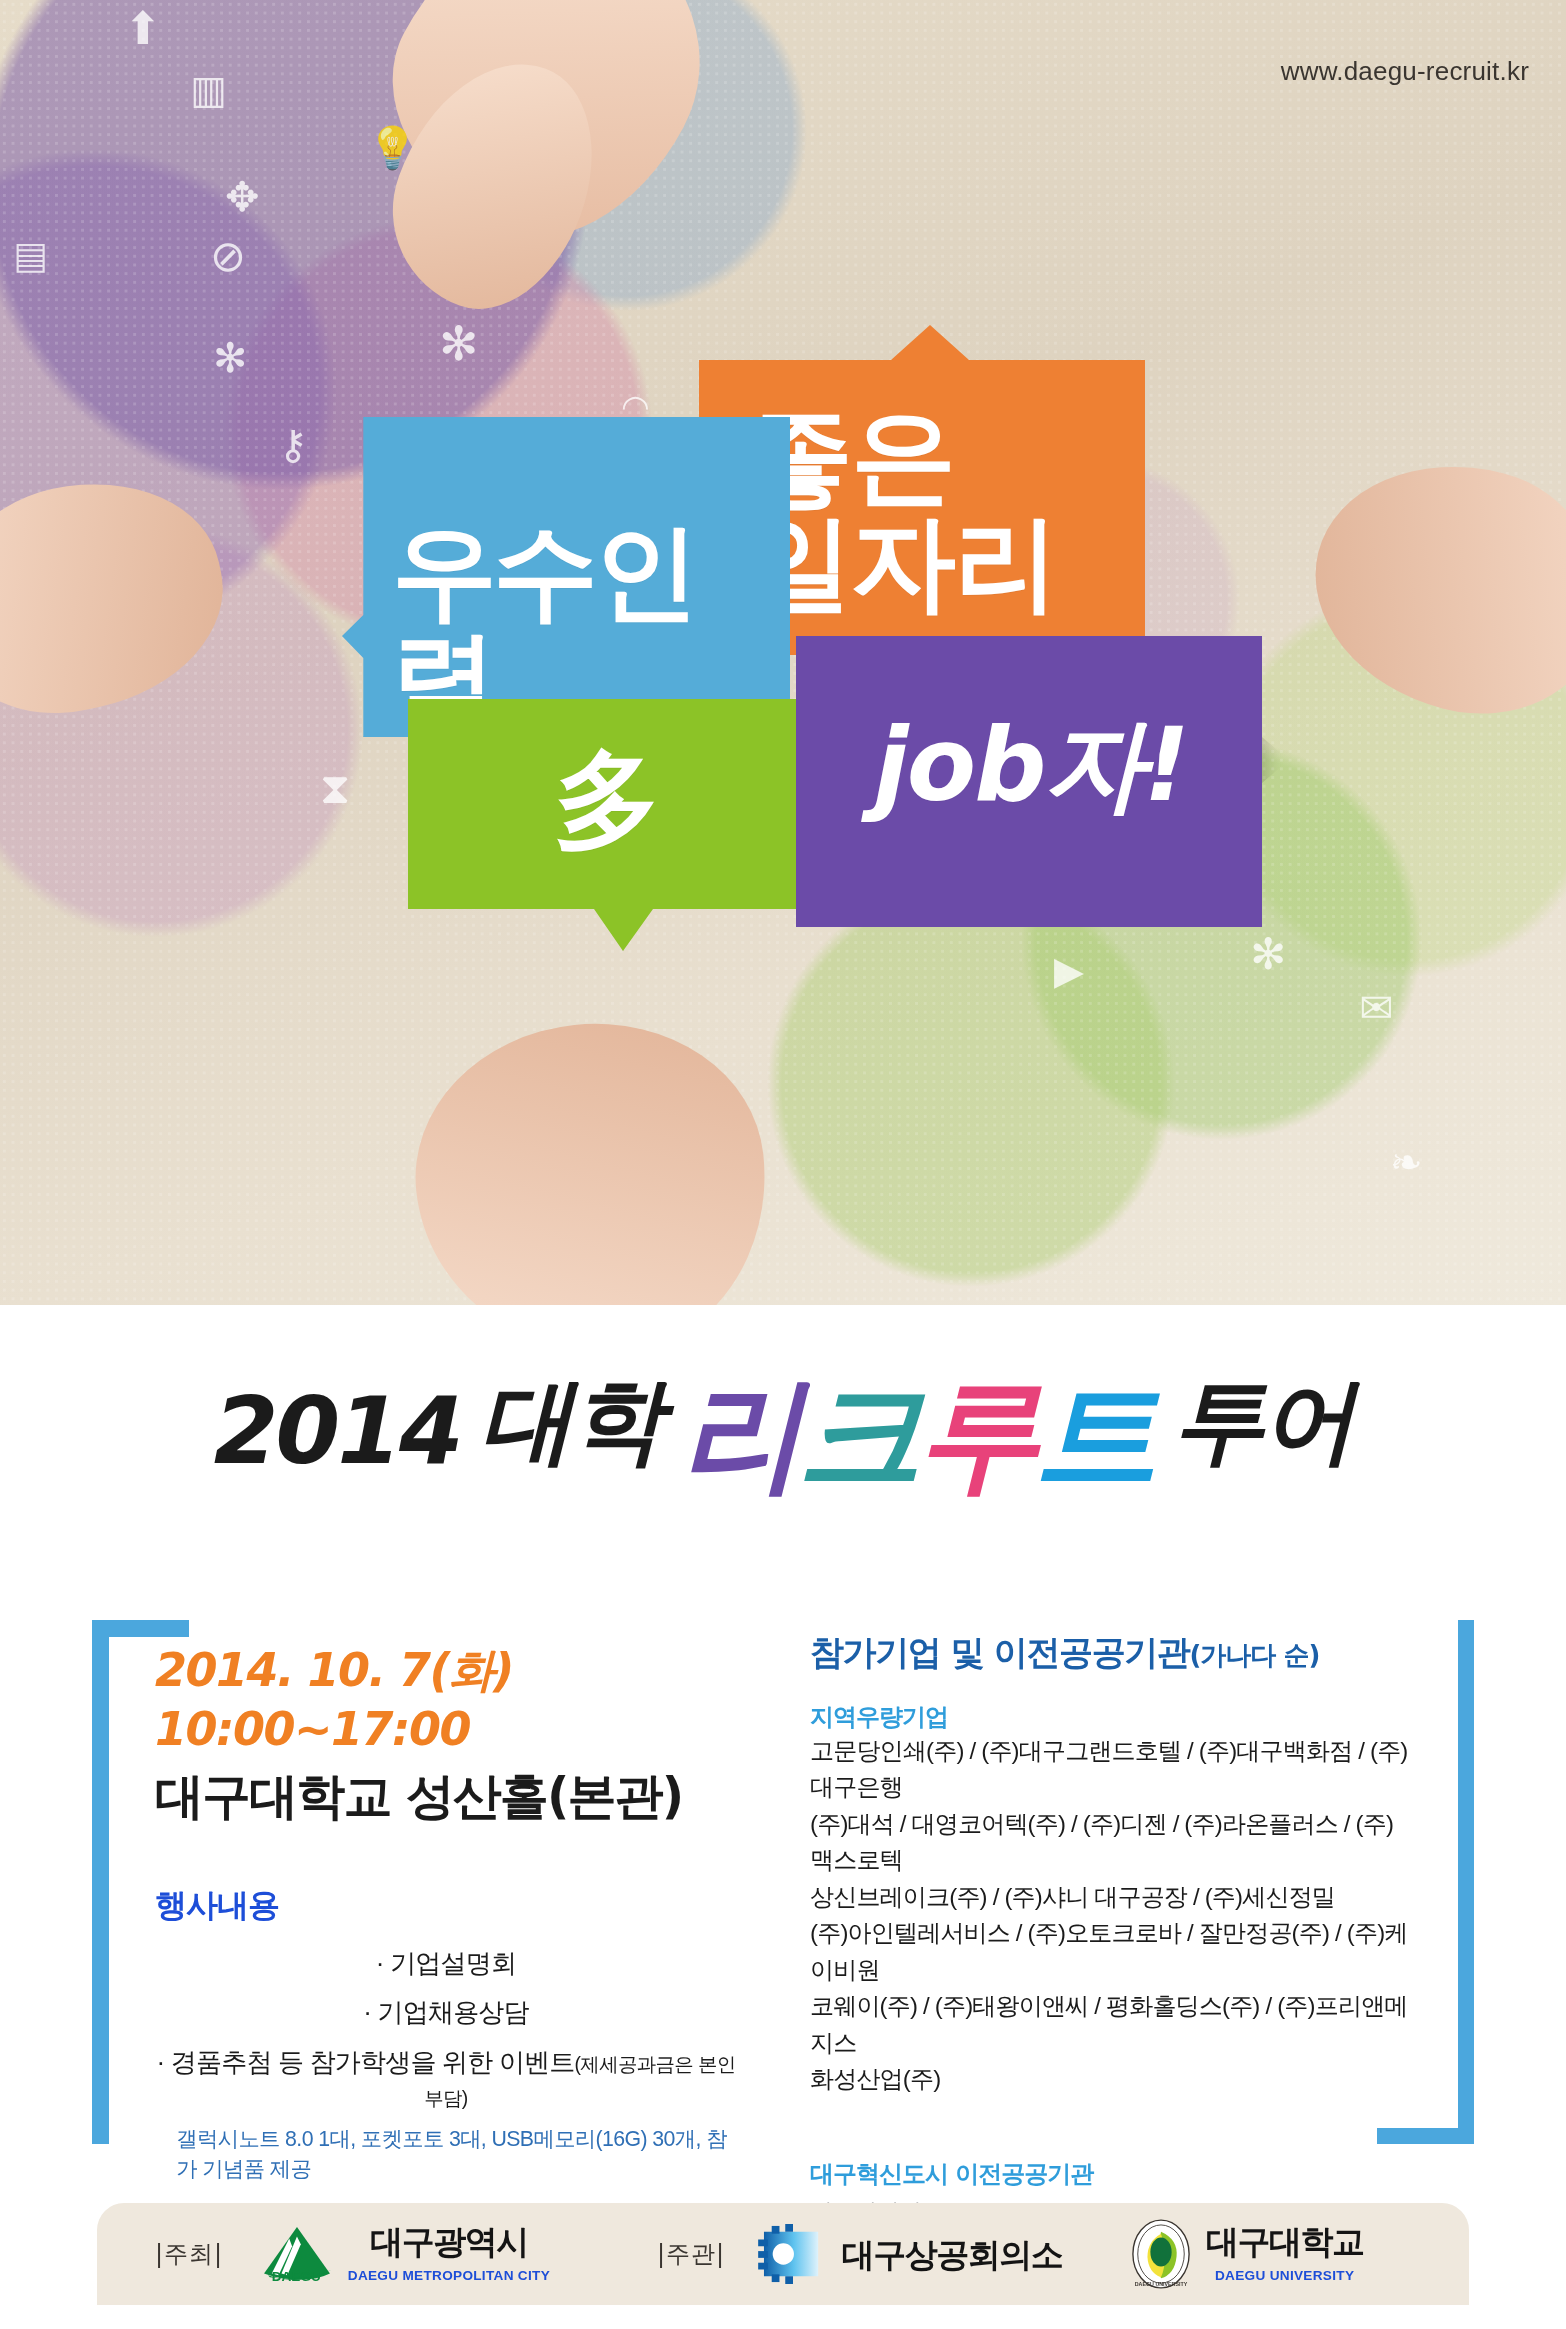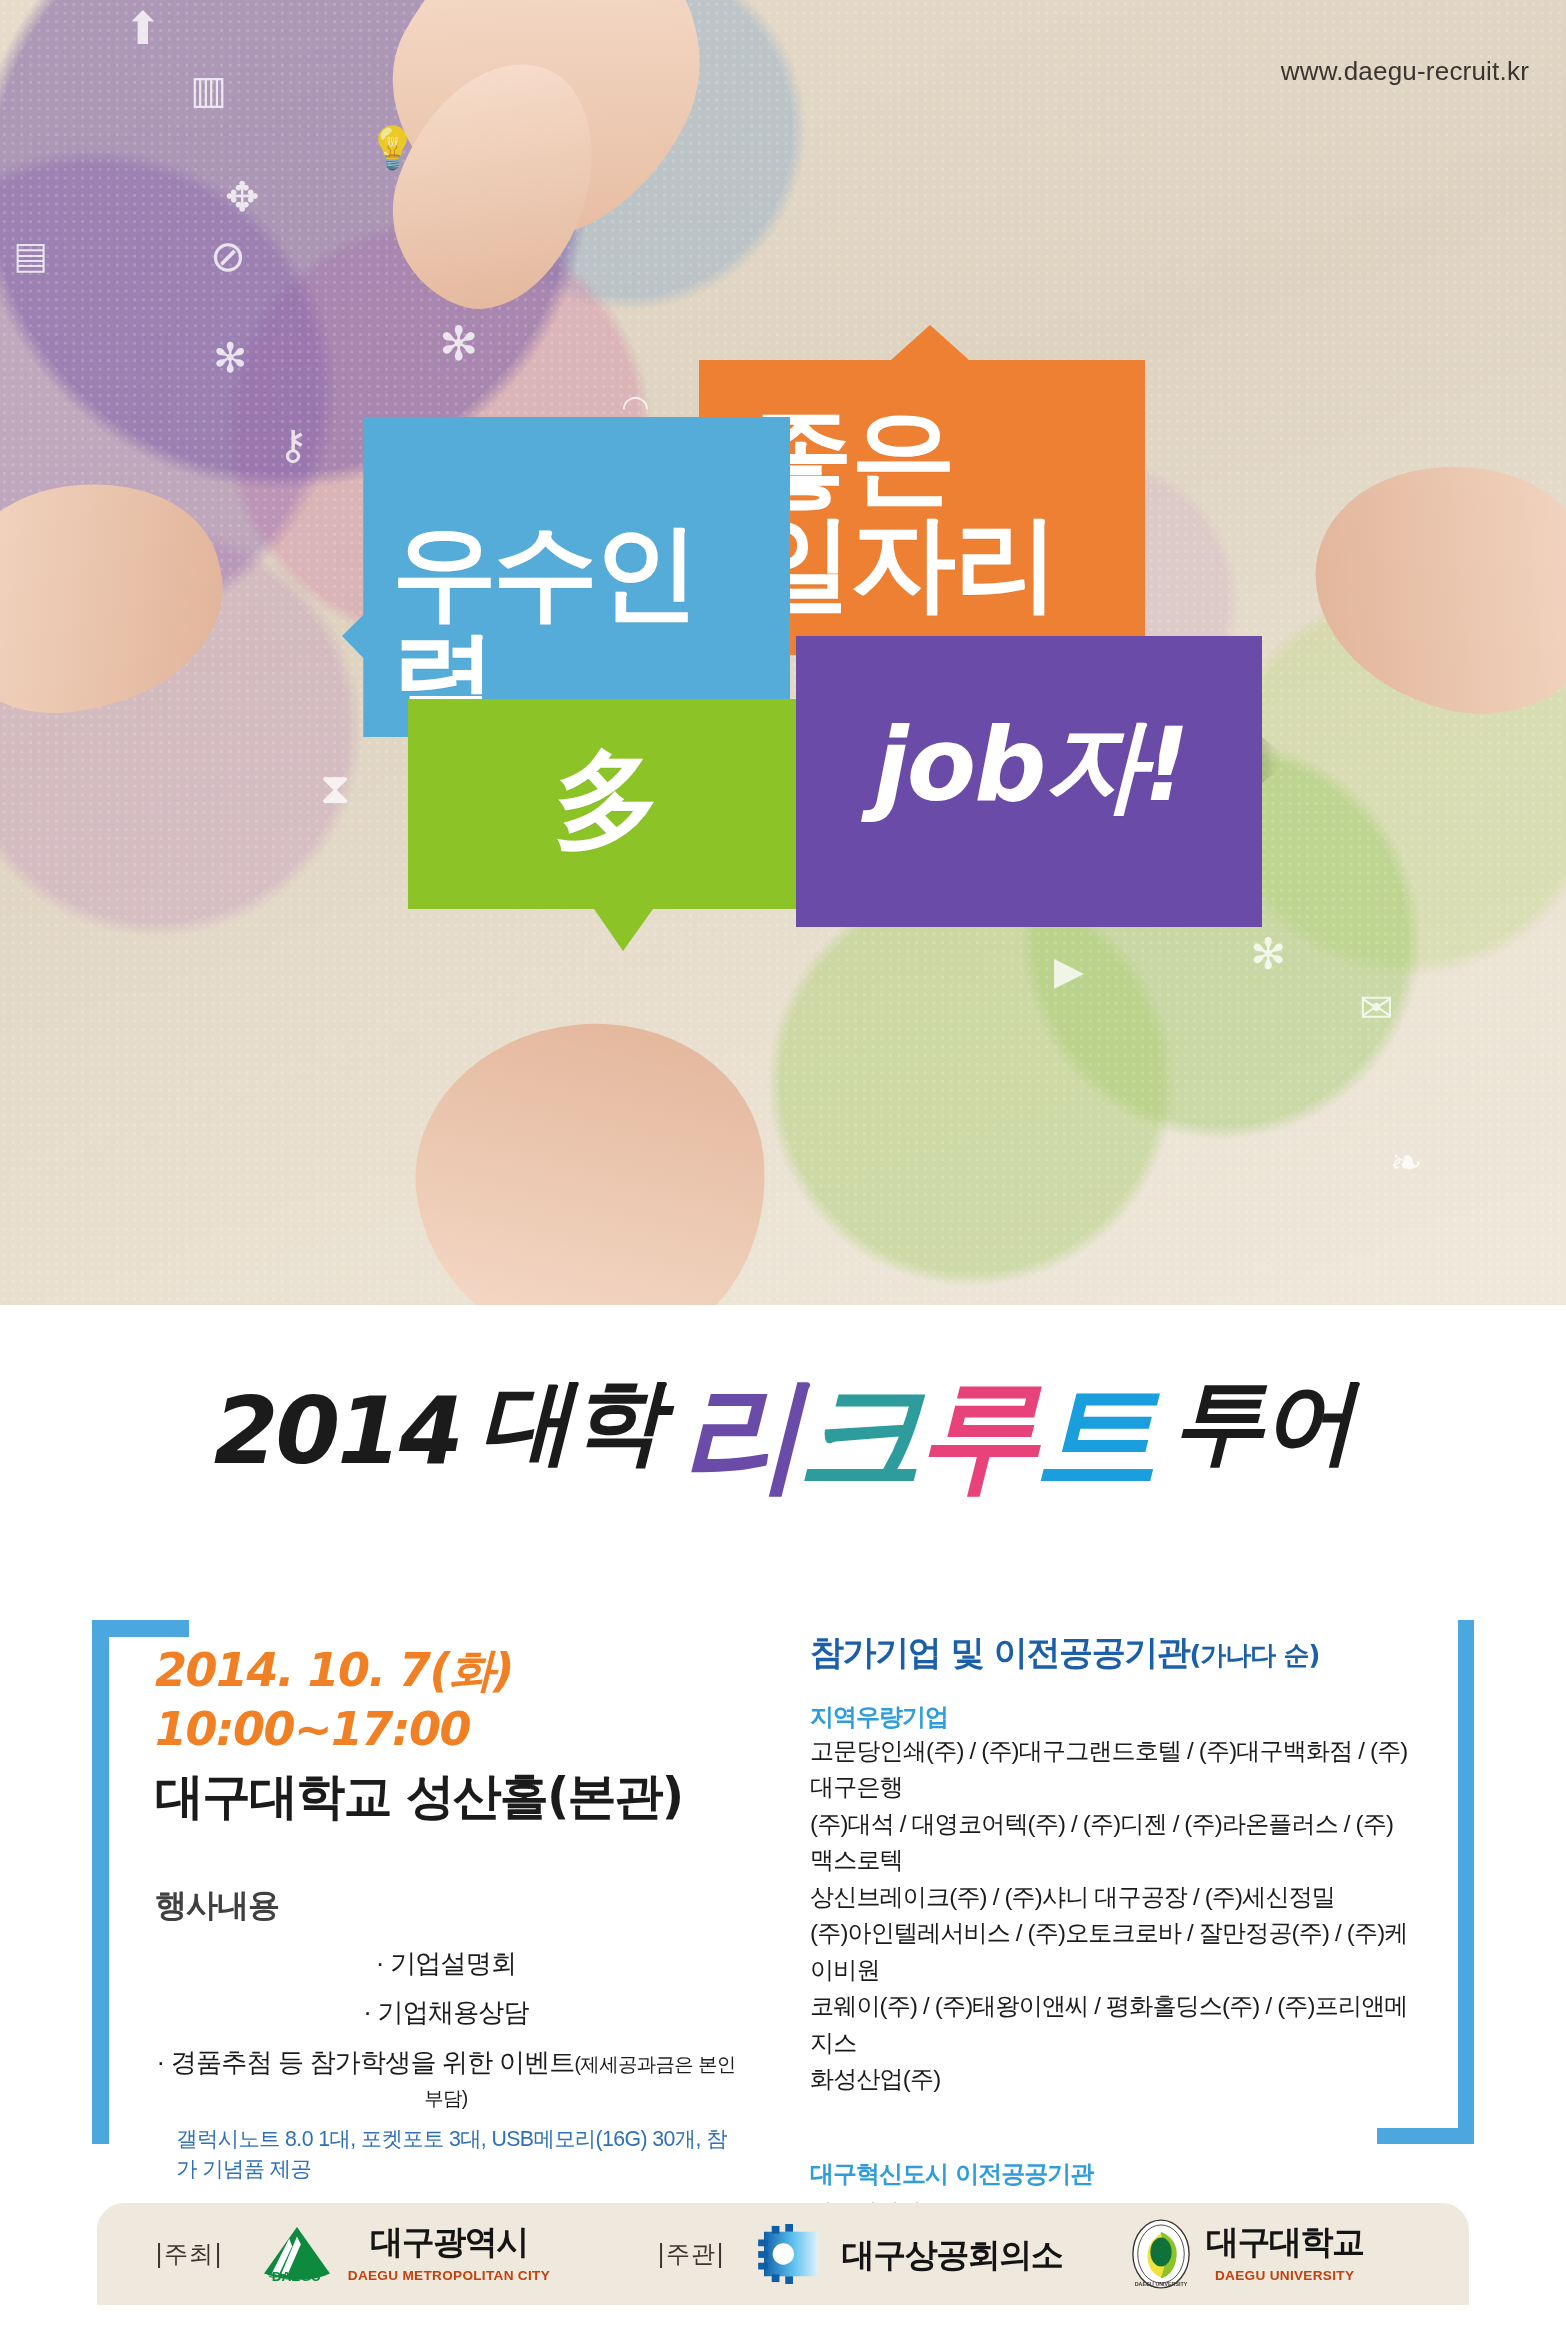--- a/index.html
+++ b/index.html
@@ -125,21 +125,21 @@
   .date {
     font-size:46px; font-weight:700; color:#f08023; letter-spacing:-1.5px;
     font-family:"DejaVu Sans","Liberation Sans",sans-serif;
     font-style:italic;
   }
   .venue {
     font-size:49px; font-weight:700; color:#1b1b1b; letter-spacing:-1.9px; margin-top:7.8px;
     font-family:"DejaVu Sans","Liberation Sans",sans-serif;
   }
   .sec-head {
-    font-size:32px; font-weight:700; color:#404040; letter-spacing:-1px; margin-top:54px;
+    font-size:32px; font-weight:700; color:#1d4ed8; letter-spacing:-1px; margin-top:54px;
     font-family:"DejaVu Sans","Liberation Sans",sans-serif;
   }
   .bullets { margin-top:19.4px; }
   .bullet {
     font-size:26px; color:#1b1b1b; letter-spacing:-0.8px; margin-bottom:15.5px; line-height:1.3;text-align:center;
   }
   .bullet .small { font-size:19.4px; letter-spacing:-0.6px; }
   .prize {
     font-size:21.3px; color:#2f6fb5; letter-spacing:-0.6px; margin:-3.9px 0 0 21.3px; line-height:1.4;
   }
@@ -173,21 +173,21 @@
     display:flex; align-items:center;
   }
   .tag {
     font-size:24px; color:#3a3530; letter-spacing:1px; white-space:nowrap;
     font-family:"DejaVu Sans","Liberation Sans",sans-serif;
   }
   .logo-grp { display:flex; align-items:center; gap:13.6px; }
   .lg-name { display:flex; flex-direction:column; line-height:1;text-align:center; }
   .lg-ko { font-size:33px; font-weight:700; color:#141414; letter-spacing:-1.5px;
            font-family:"DejaVu Sans","Liberation Sans",sans-serif; }
-  .lg-en { font-size:13.6px; font-weight:700; color:#c2410c; letter-spacing:0.3px; margin-top:11px; }
+  .lg-en { font-size:13.6px; font-weight:700; color:#1d4ed8; letter-spacing:0.3px; margin-top:11px; }
 
   .mark-daegu { width:76px; height:62px; position:relative; }
   .mark-cci { width:70px; height:60px; position:relative; }
   .mark-univ { width:62px; height:72px; position:relative; }
 </style>
 </head>
 <body>
 
 <div class="hero">
   <div class="hero-dots"></div>

